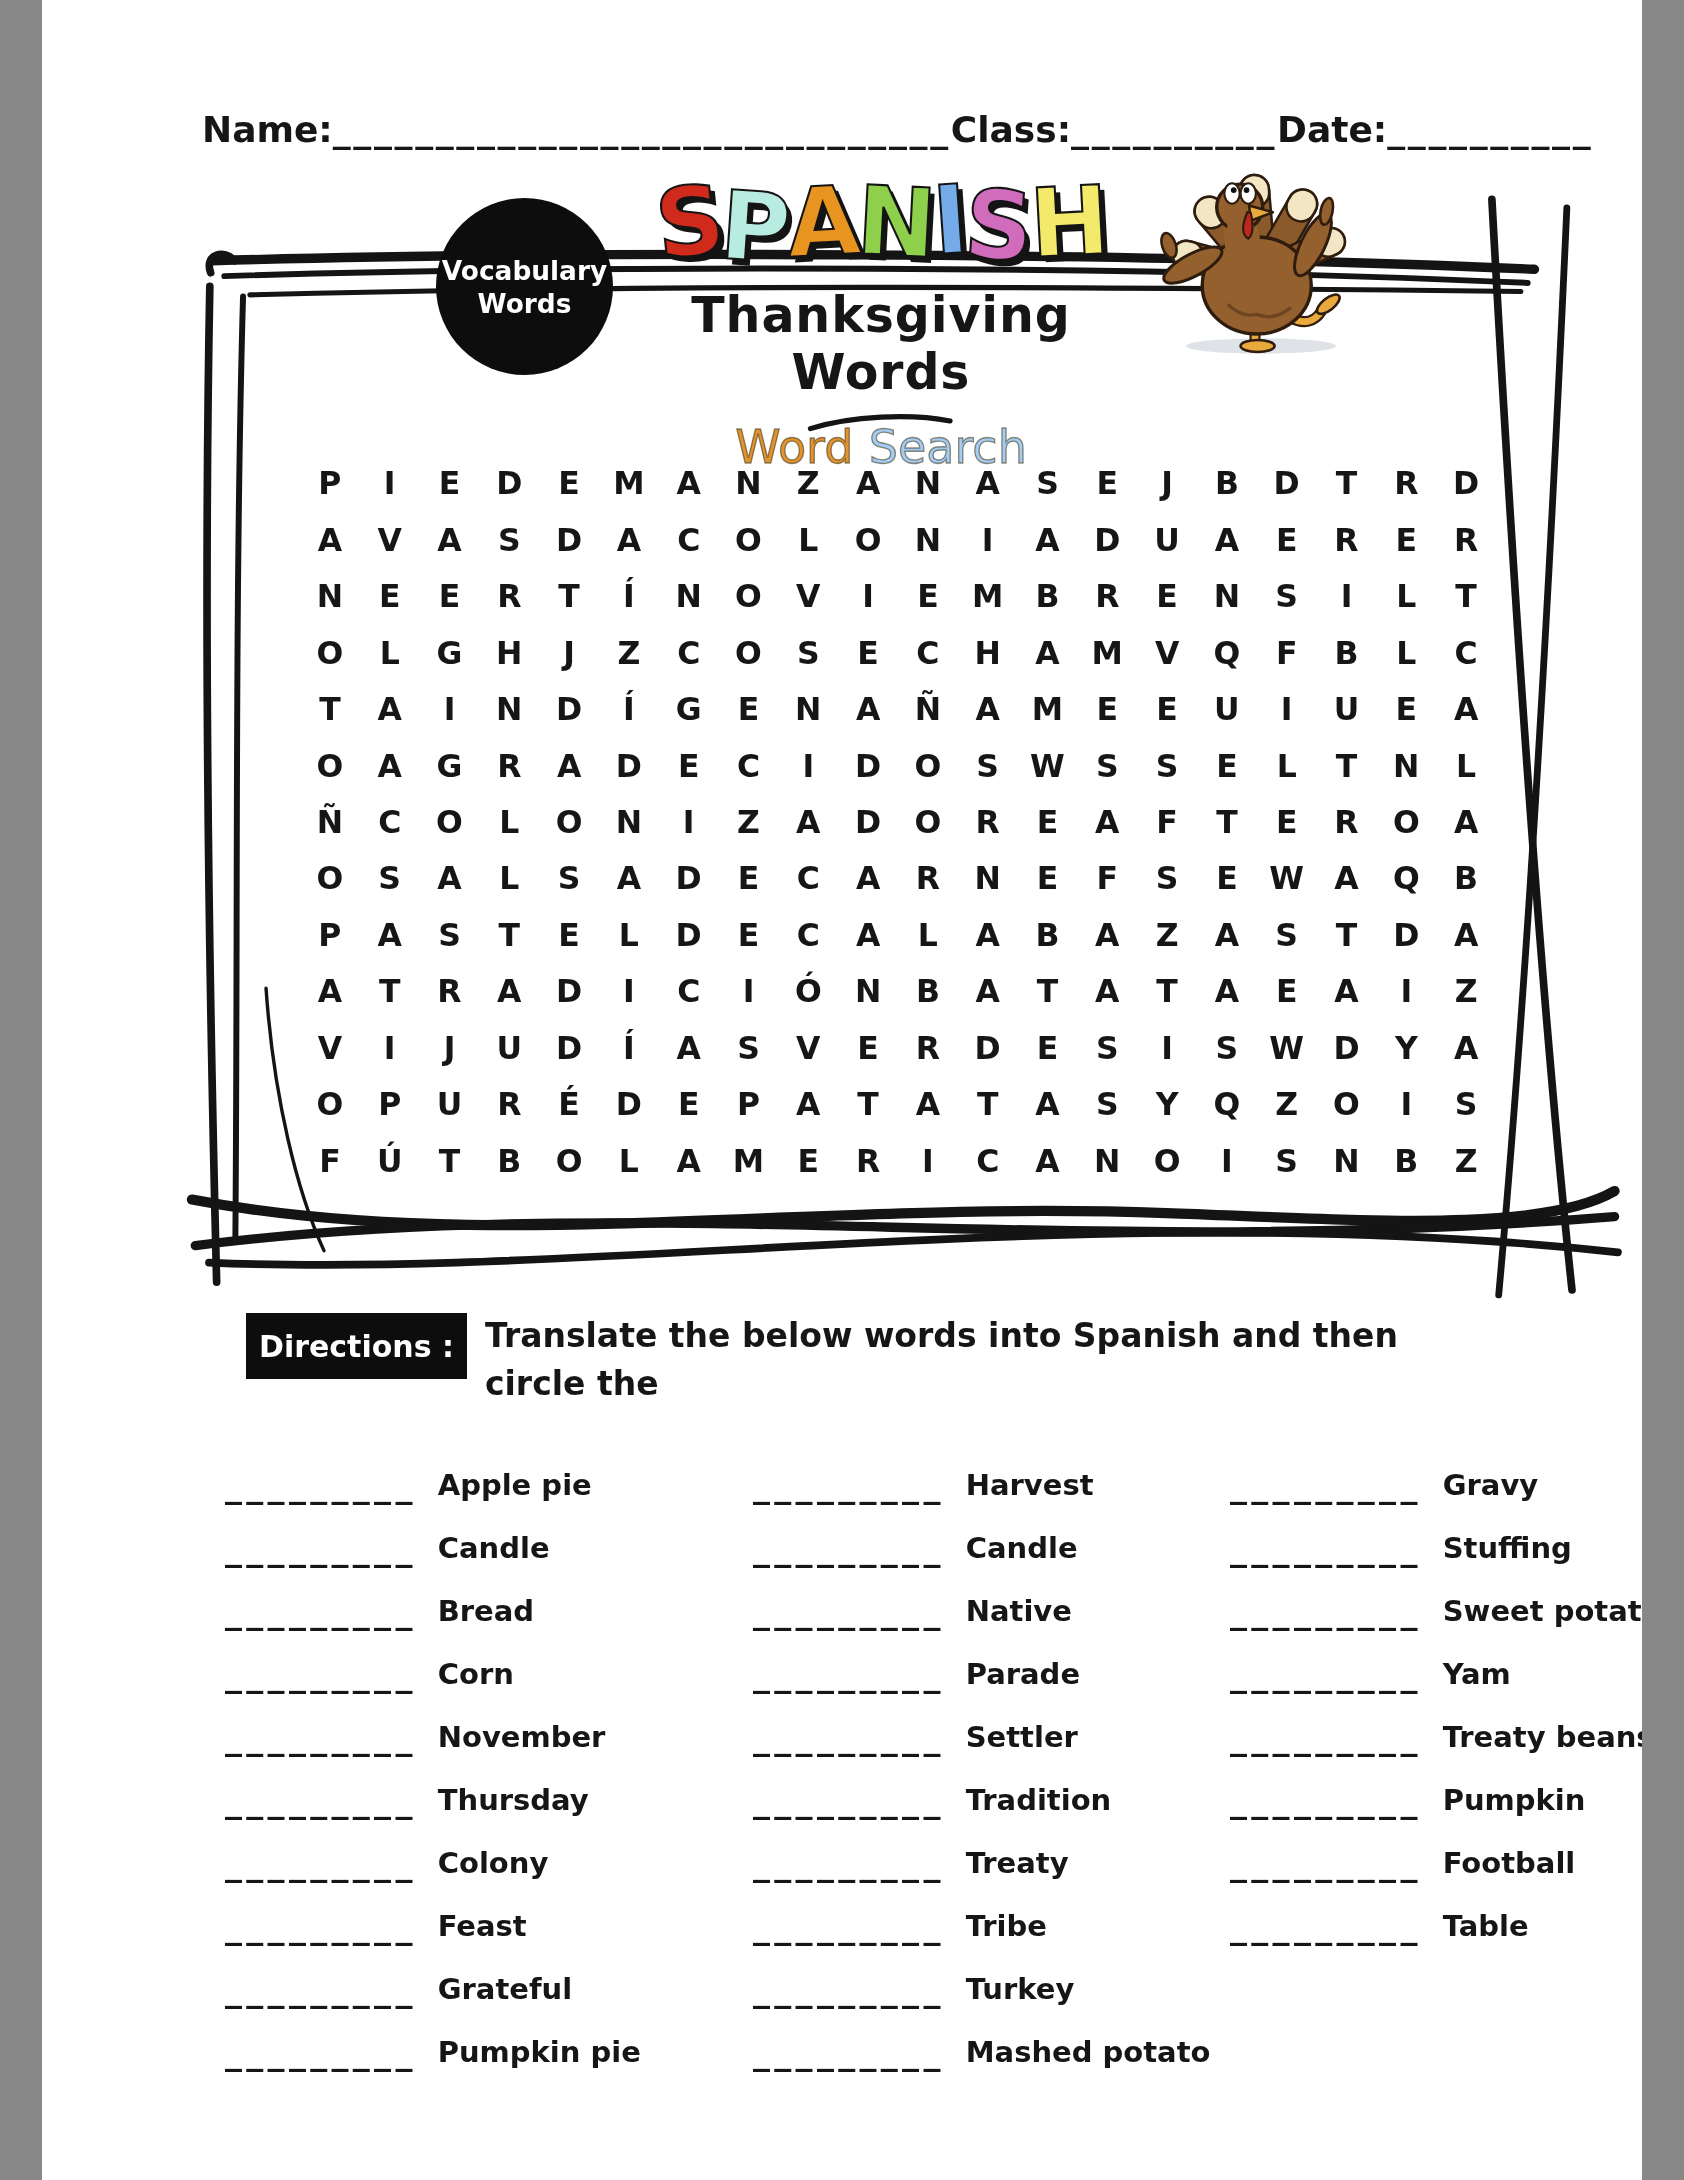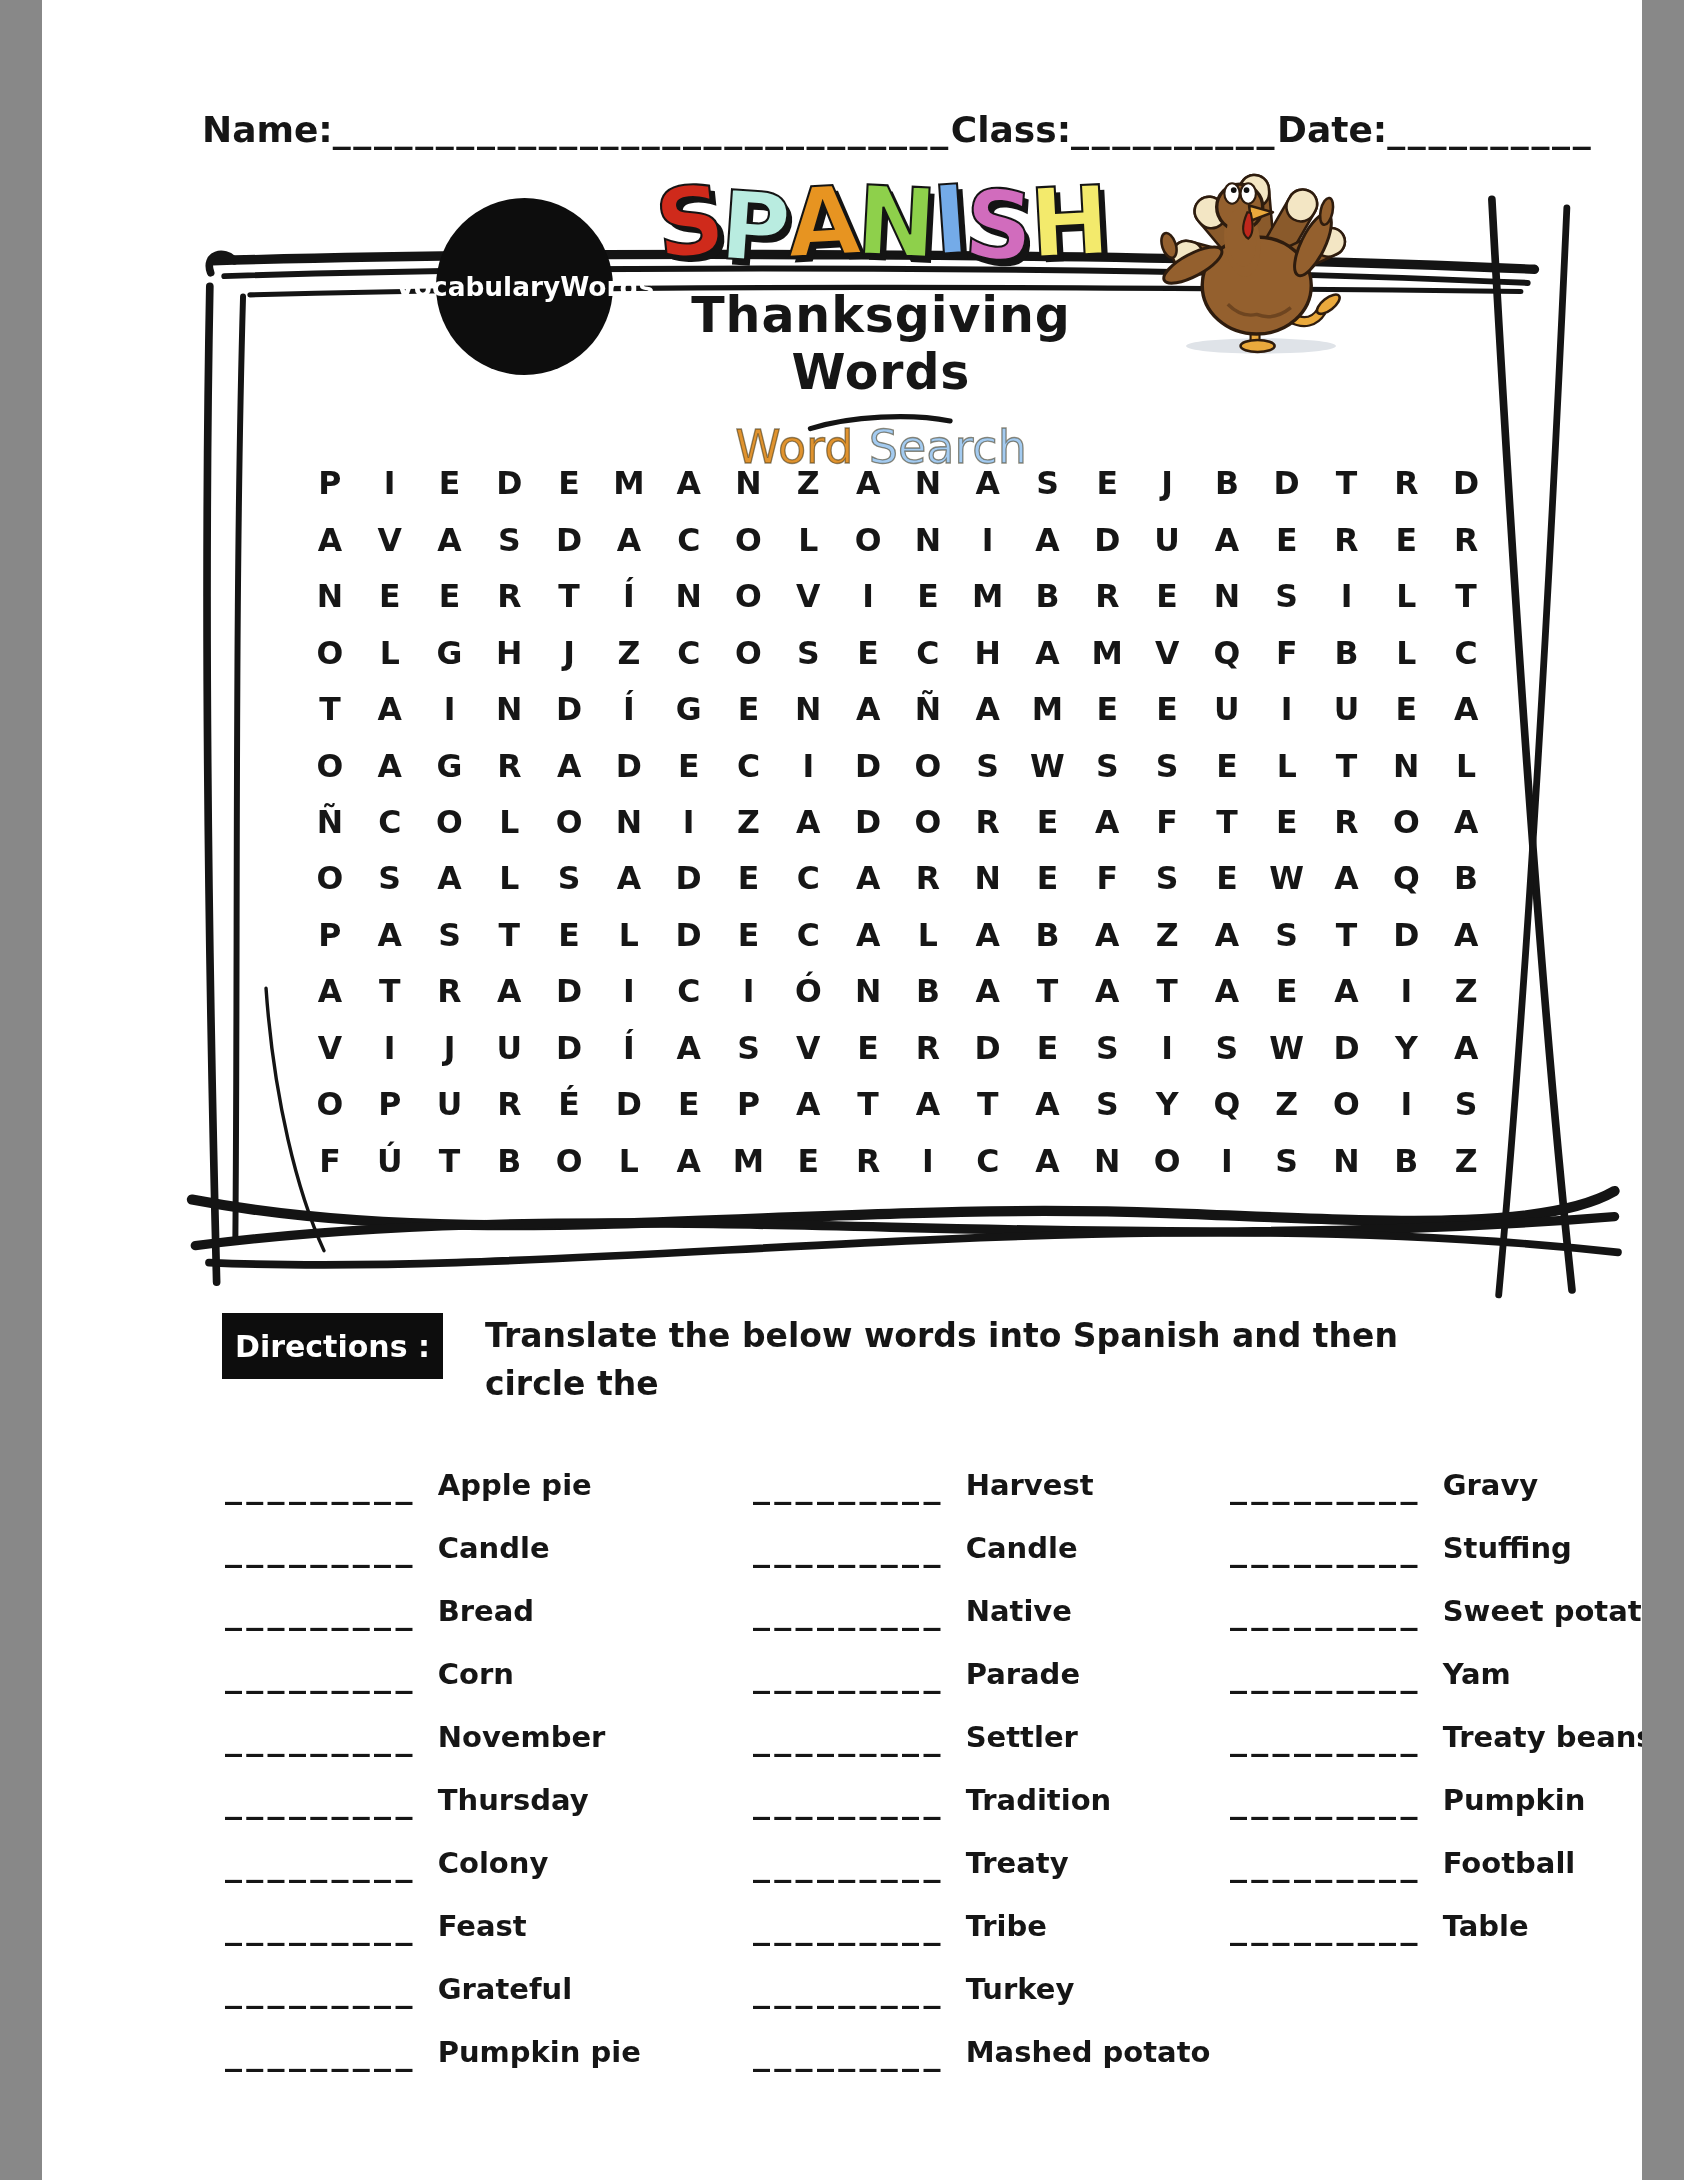--- a/index.html
+++ b/index.html
@@ -11,21 +11,21 @@
   
   .name-line{
     position:absolute;left:160px;top:109px;width:1397px;
     font-size:36px;font-weight:700;white-space:nowrap;color:var(--ink);
   }
   .name-line .blank{letter-spacing:2.6px;font-weight:700;}
   
   .badge{
     position:absolute;left:394px;top:198px;width:177px;height:177px;
     background:var(--badge-bg,#0d0d0d);border-radius:50%;
-    display:flex;flex-direction:row;align-items:center;justify-content:center;
+    display:flex;flex-direction:column;align-items:center;justify-content:center;
     text-align:center;color:#fff;font-size:26.4px;font-weight:700;line-height:1.25;
   }
   
   .title-block{position:absolute;left:579px;top:167px;width:520px;text-align:center;}
   .title-spanish{height:118px;line-height:111px;white-space:nowrap;}
   .t-letter{
     display:inline-block;font-size:95px;font-weight:700;
     -webkit-text-stroke:2.1px #141414;
     text-shadow:5.1px 6px 0 #141414;
     letter-spacing:-3.4px;
@@ -48,21 +48,21 @@
   .grid{
     position:absolute;left:258px;top:455px;width:1196px;height:734px;
     display:grid;grid-template-columns:repeat(20,1fr);grid-template-rows:repeat(13,1fr);
   }
   .g-cell{
     display:flex;align-items:center;justify-content:center;
     font-size:31.5px;font-weight:600;color:var(--ink);
   }
   
   .dir-box{
-    position:absolute;left:180px;top:1313px;width:221px;height:66px;
+    position:absolute;left:204px;top:1313px;width:221px;height:66px;
     background:var(--badge-bg,#0d0d0d);color:#fff;
     display:flex;align-items:center;justify-content:center;
     font-size:30px;font-weight:700;
   }
   .dir-text{
     position:absolute;left:443px;top:1312px;width:980px;
     font-size:33px;font-weight:700;line-height:1.45;color:var(--ink);
   }
   
   .wl-col{position:absolute;top:1453px;}

